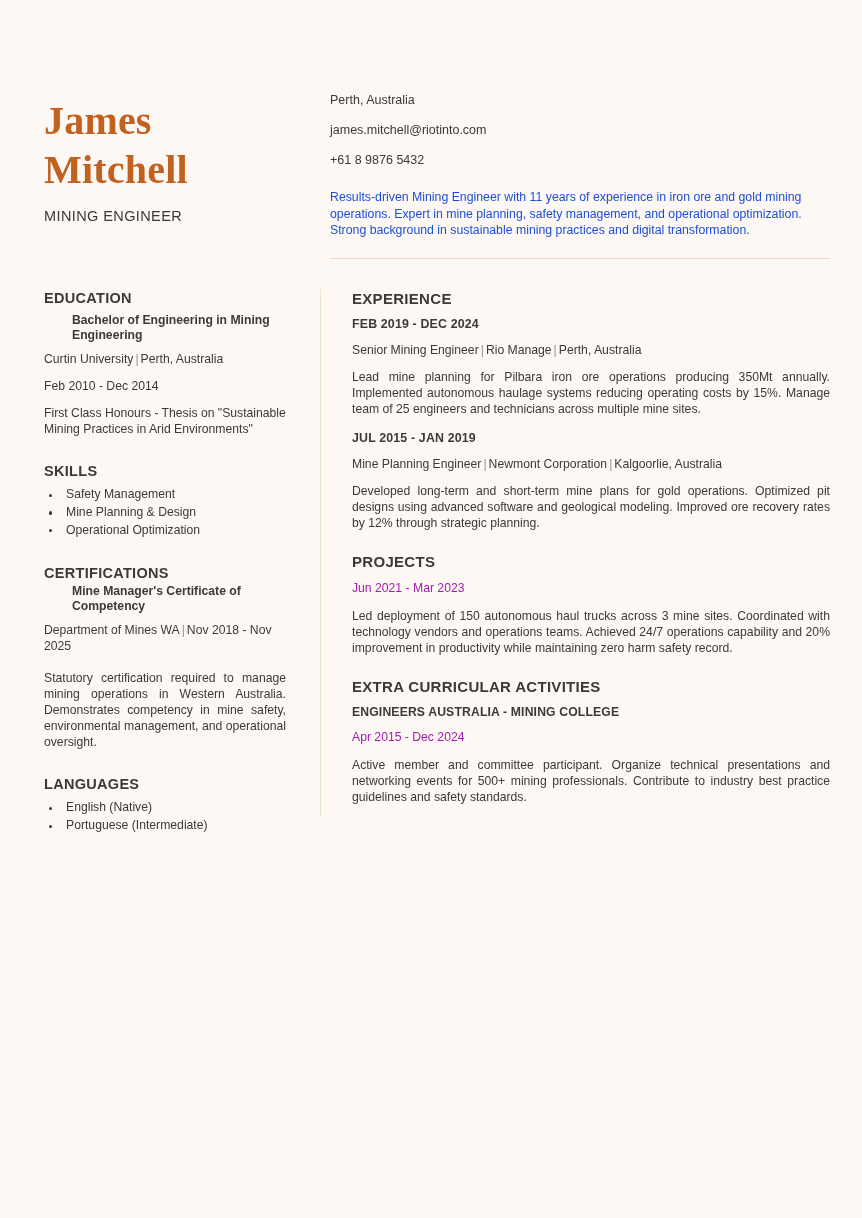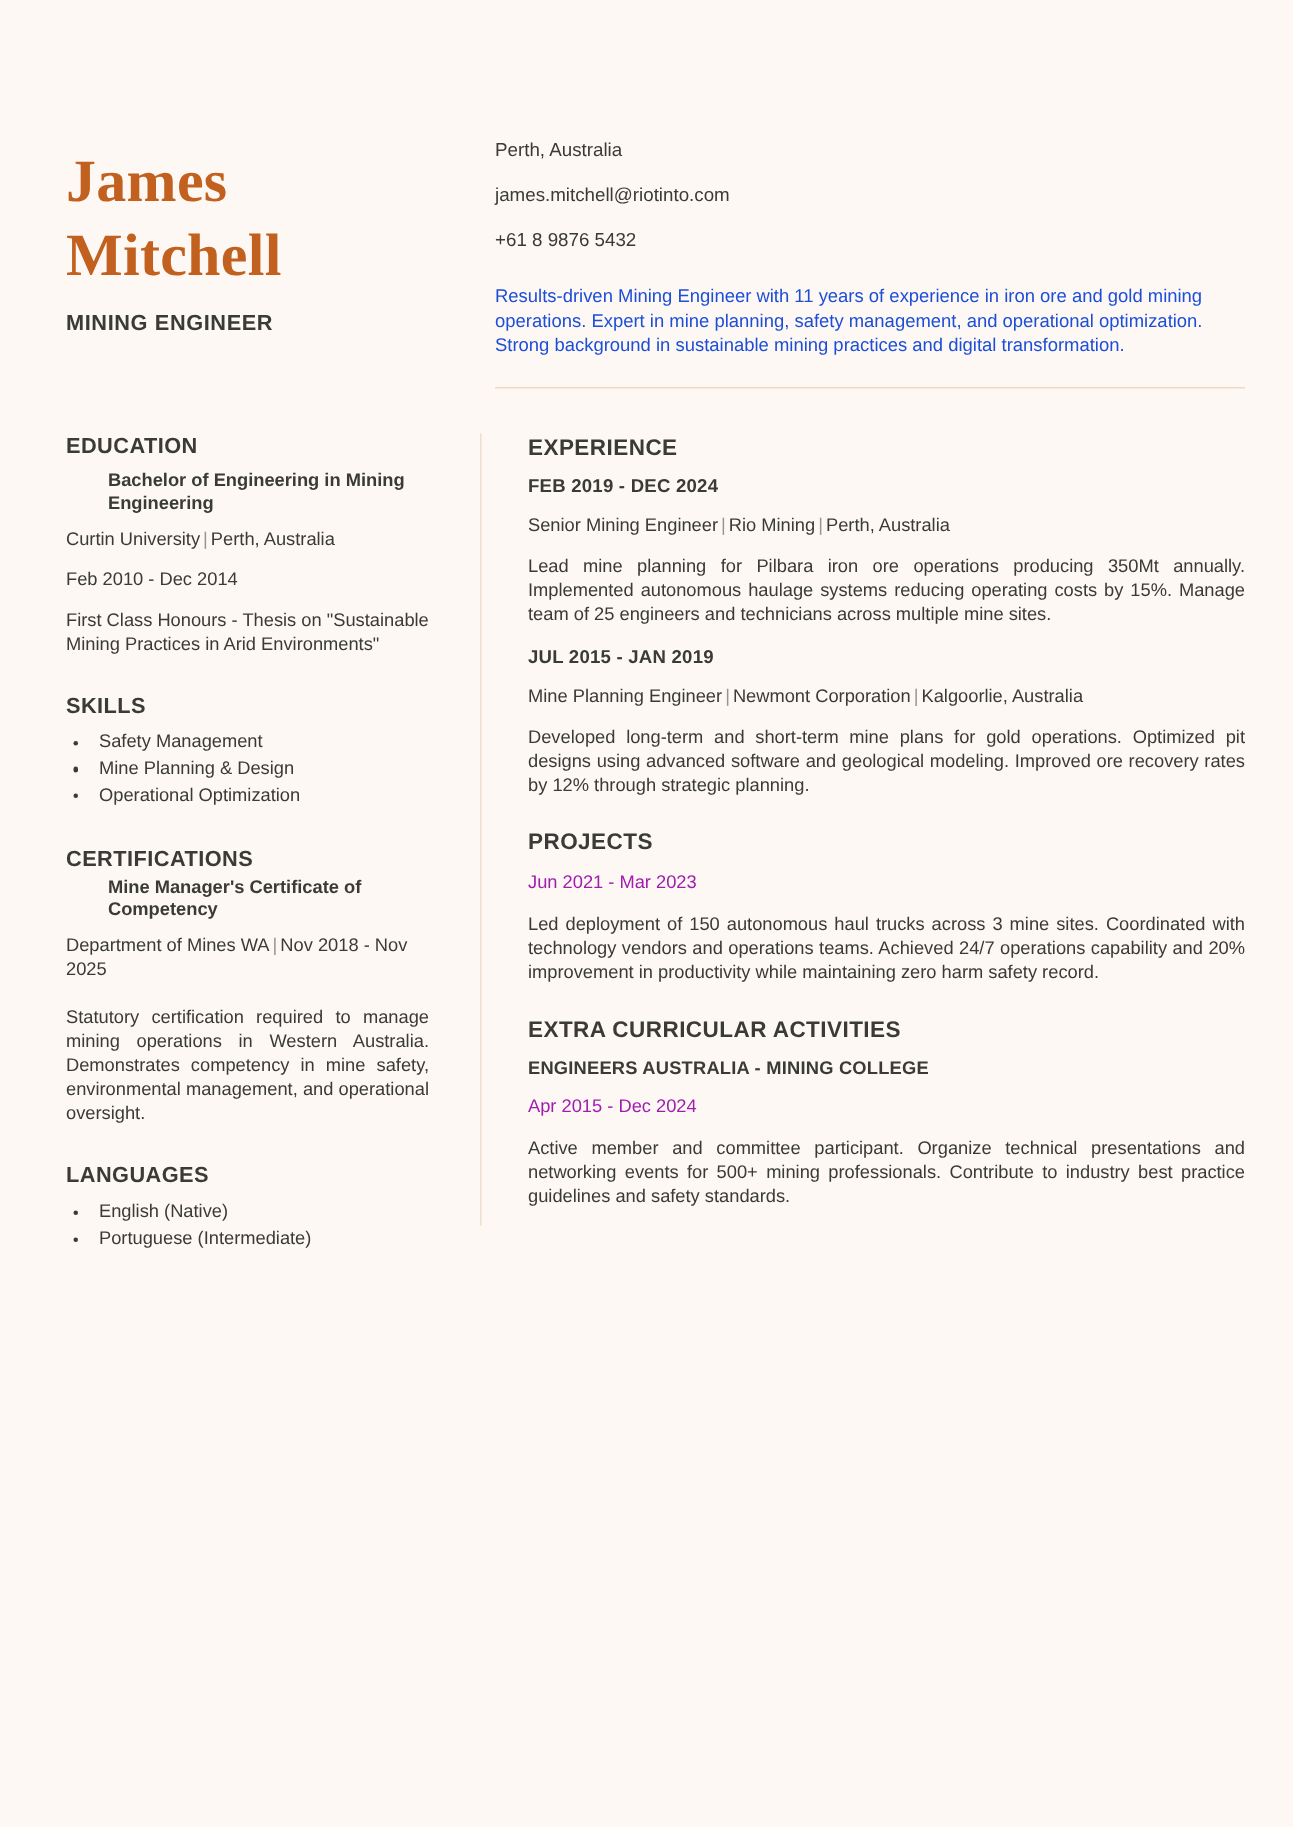--- a/index.html
+++ b/index.html
@@ -42,21 +42,21 @@
     font-family: "Liberation Serif", serif;
     font-weight: 700;
     font-size: 40px;
     line-height: 49px;
     color: #C1601F;
     letter-spacing: 0.2px;
   }
   .job-title {
     margin-top: 14px;
     font-size: 14.5px;
-    font-weight: 700;
+    font-weight: 400;
     letter-spacing: 0.4px;
     color: #3A3A38;
   }
 
   .contact-block {
     position: absolute;
     left: 330px;
     top: 92px;
     width: 500px;
   }
@@ -257,21 +257,21 @@
 
   </div>
 
   <div class="right-col">
 
     <div class="section">
       <div class="sec-head big">EXPERIENCE</div>
 
       <div class="entry">
         <div class="date-strong">FEB 2019 - DEC 2024</div>
-        <div class="meta"><span>Senior Mining Engineer</span><span class="sep">|</span><span>Rio Mining</span><span class="sep">|</span><span>Perth, Australia</span></div>
+        <div class="meta"><span>Senior Mining Engineer</span><span class="sep">|</span><span>Rio Manage</span><span class="sep">|</span><span>Perth, Australia</span></div>
         <div class="body-text justify">Lead mine planning for Pilbara iron ore operations producing 350Mt annually. Implemented autonomous haulage systems reducing operating costs by 15%. Manage team of 25 engineers and technicians across multiple mine sites.</div>
       </div>
 
       <div class="entry">
         <div class="date-strong">JUL 2015 - JAN 2019</div>
         <div class="meta"><span>Mine Planning Engineer</span><span class="sep">|</span><span>Newmont Corporation</span><span class="sep">|</span><span>Kalgoorlie, Australia</span></div>
         <div class="body-text justify">Developed long-term and short-term mine plans for gold operations. Optimized pit designs using advanced software and geological modeling. Improved ore recovery rates by 12% through strategic planning.</div>
       </div>
     </div>
 

